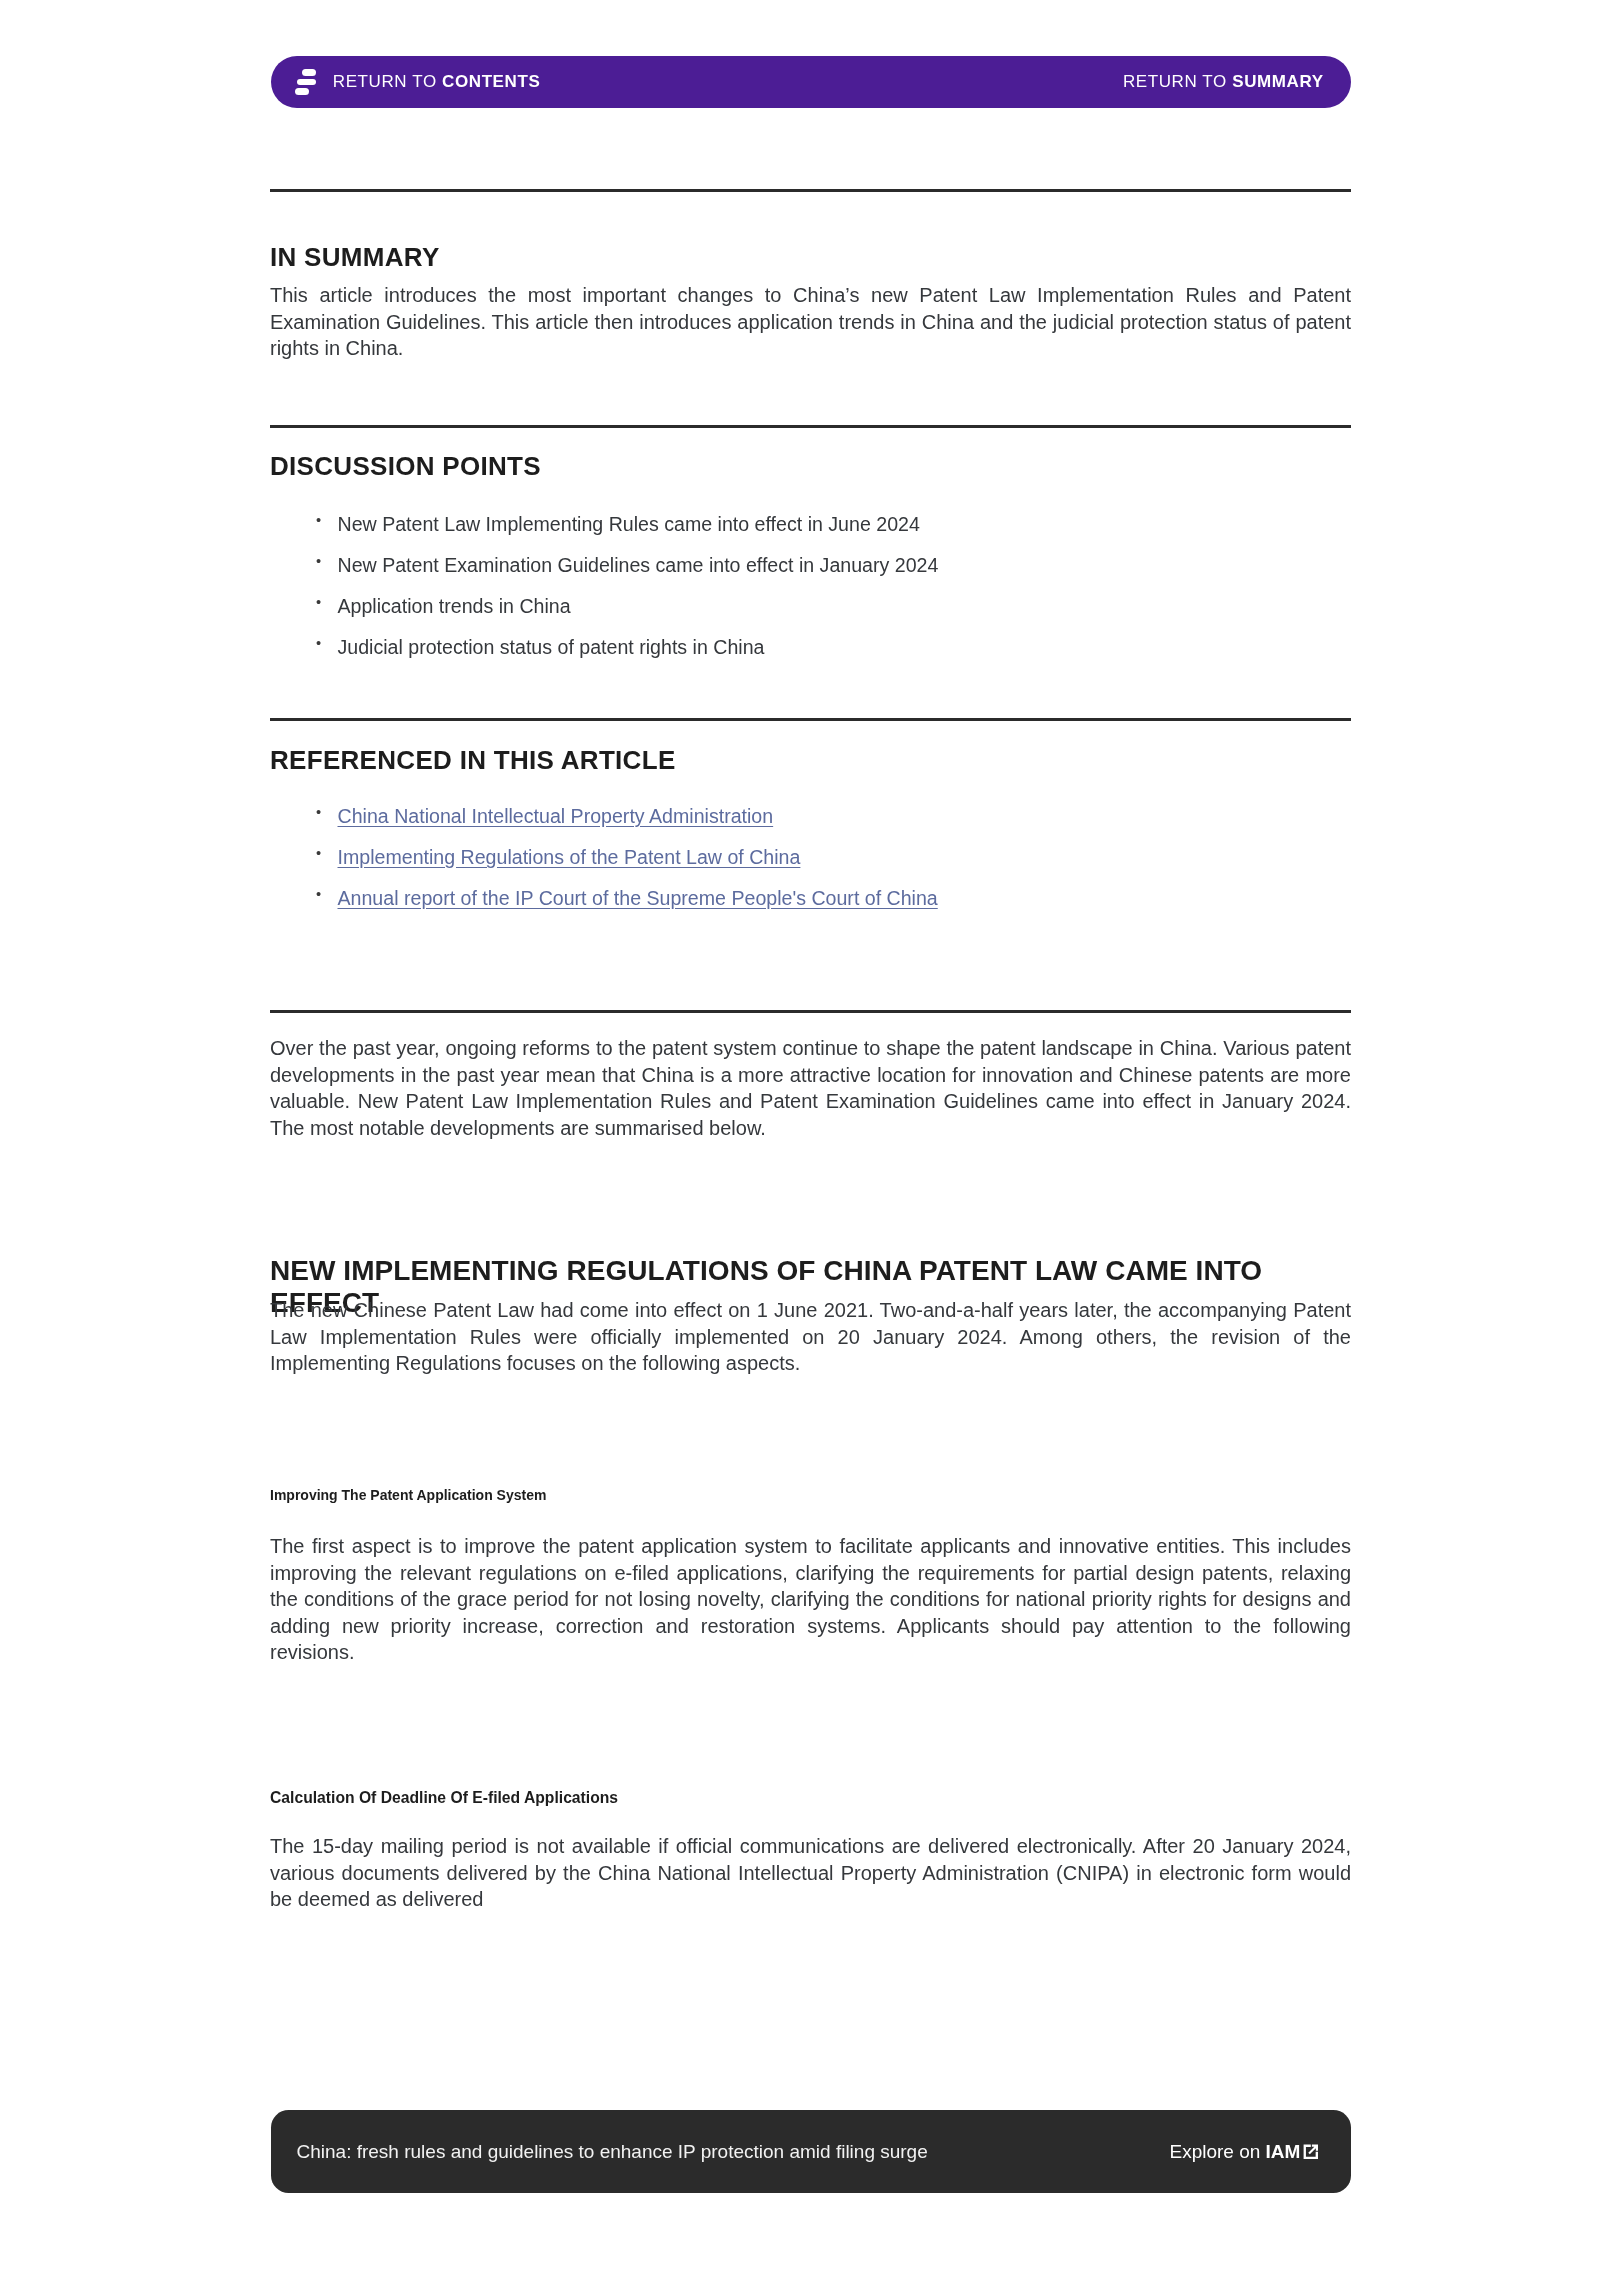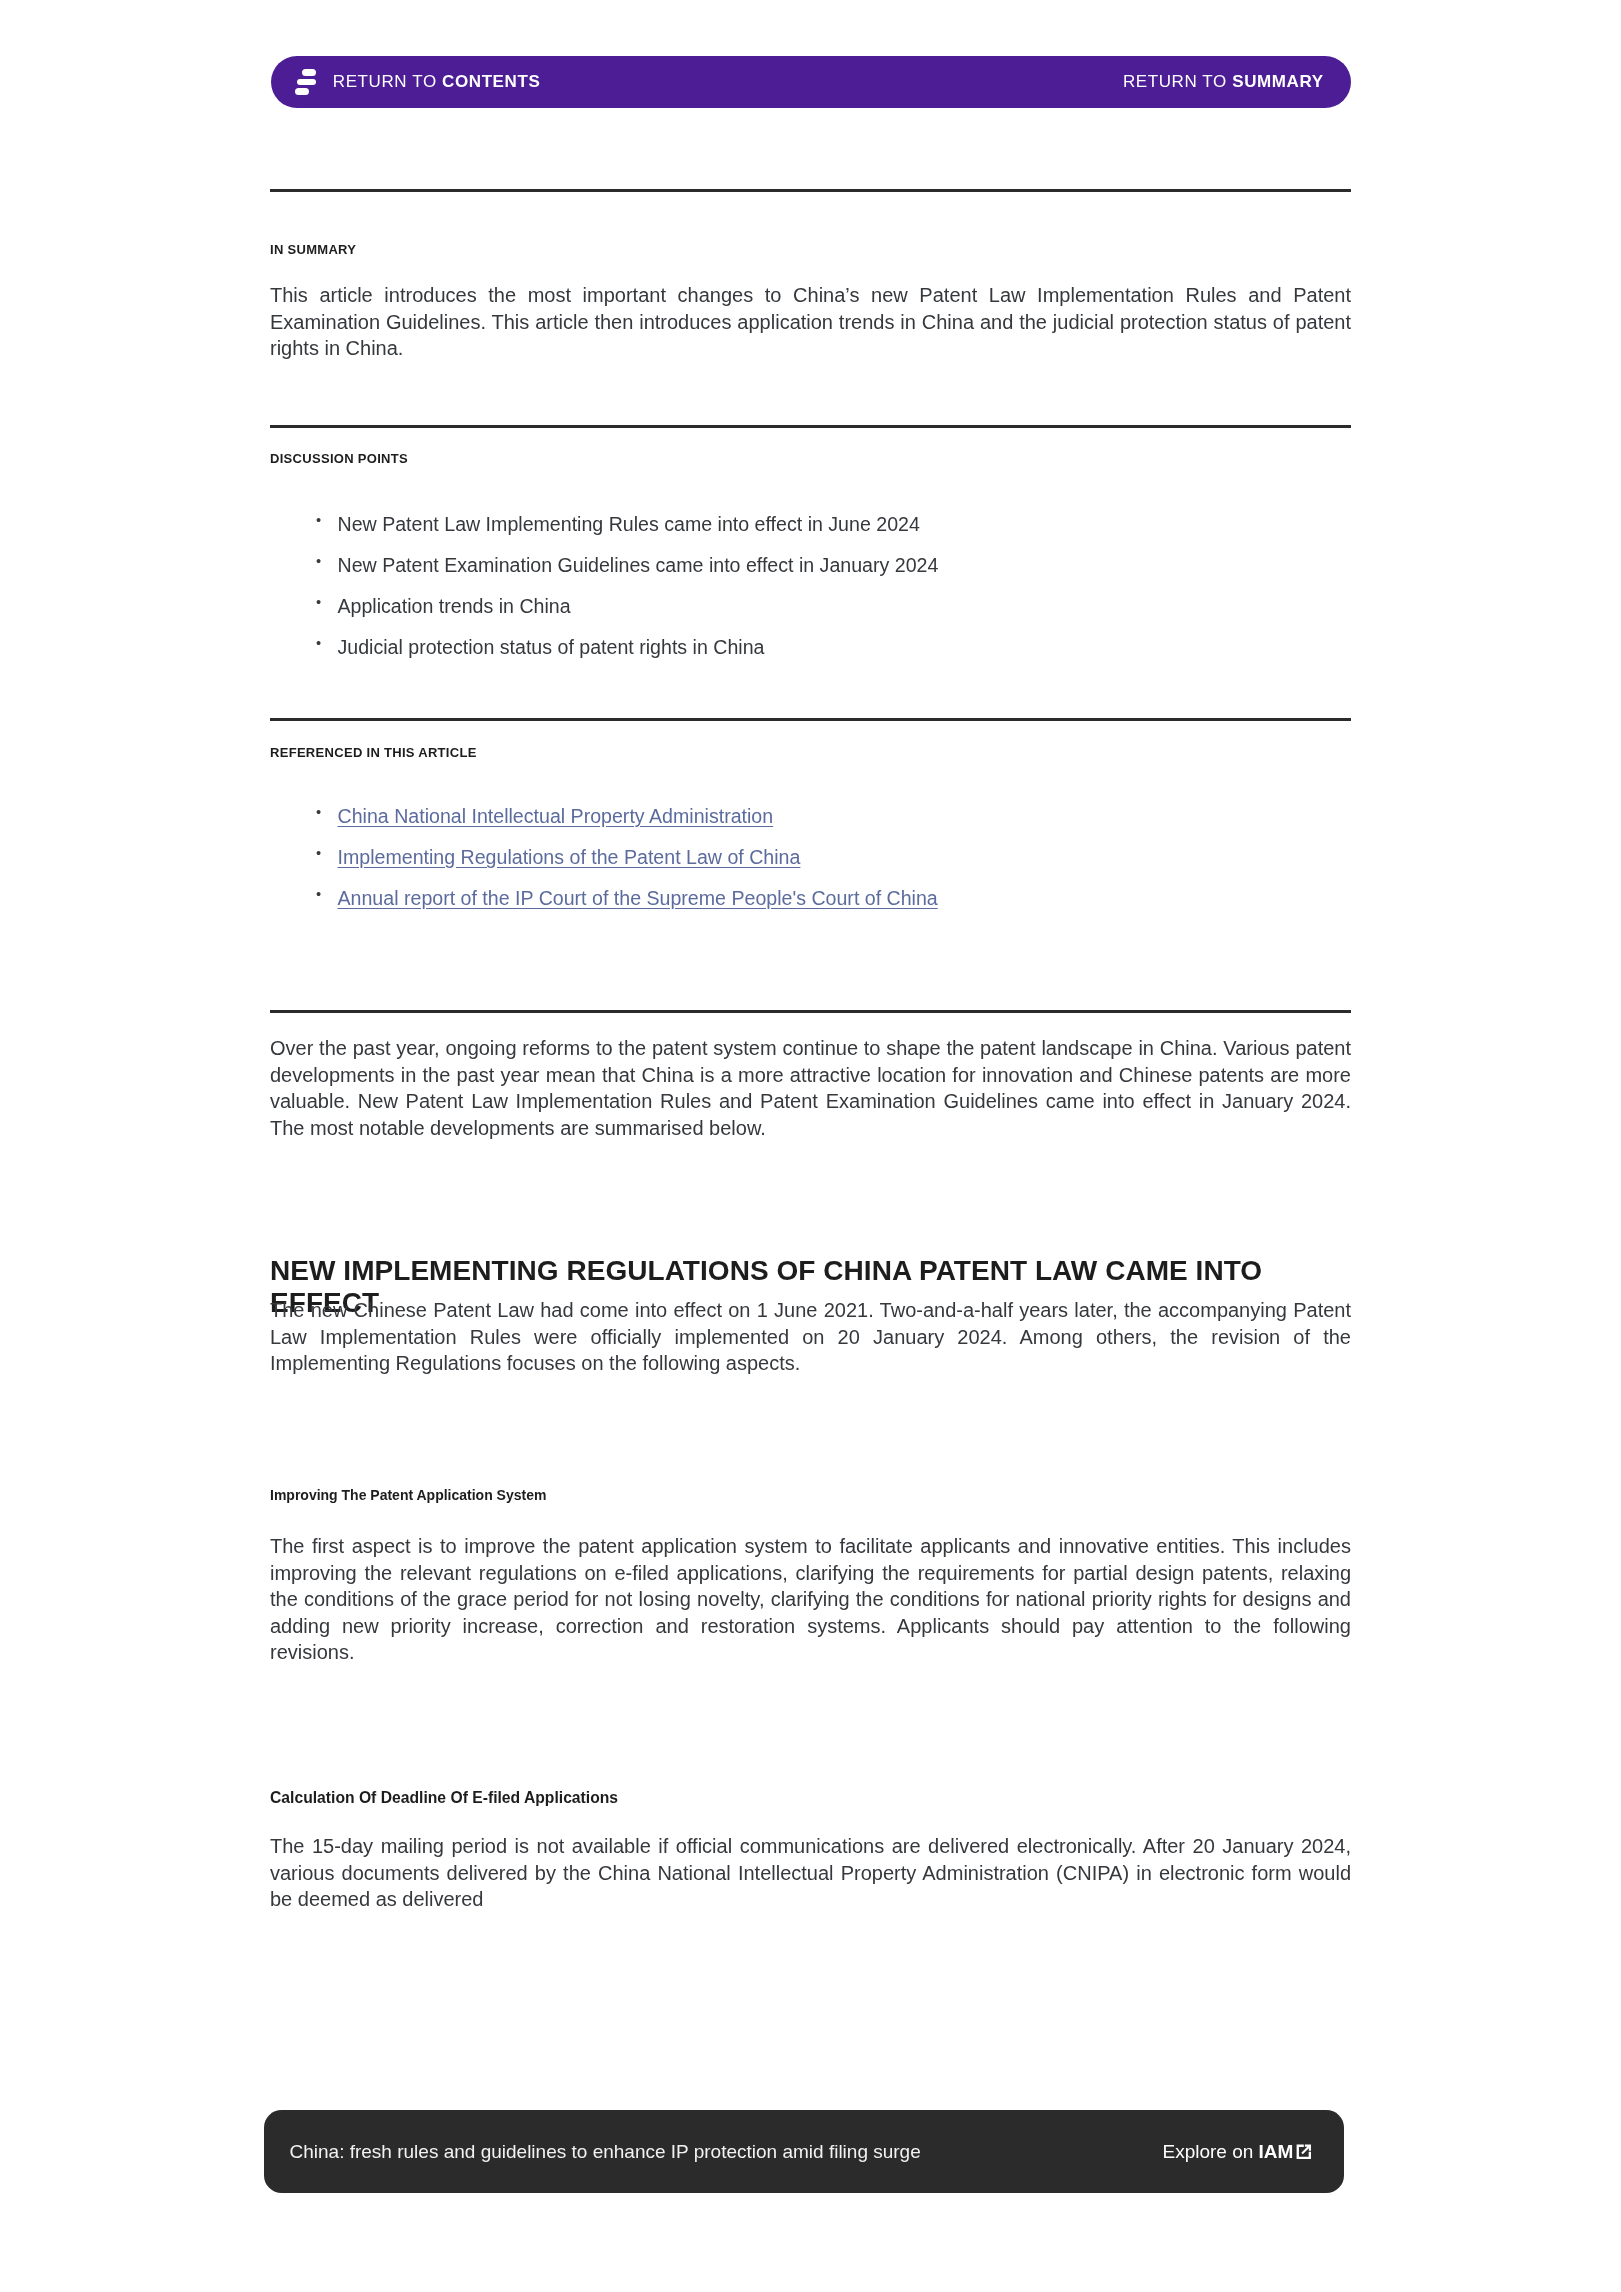--- a/index.html
+++ b/index.html
@@ -86,21 +86,21 @@
   .rule {
     position: absolute;
     left: 270px;
     width: 1081px;
     height: 2.9px;
     background: #2b2b2b;
   }
 
   
   .sec-head {
-    font-size: 13px;
+    font-size: 26px;
     font-weight: 700;
     letter-spacing: 0.3px;
     color: #1d1d1d;
     margin: 0;
   }
   .h-major {
     font-size: 28px;
     font-weight: 700;
     letter-spacing: 0.05px;
     color: #1d1d1d;
@@ -155,21 +155,21 @@
 
   a.reflink {
     color: #5c6b9e;
     text-underline-offset: 2.9px;
     text-align: center;
   }
 
   
   .footerbar {
     position: absolute;
-    left: 264px;
+    left: 271px;
     top: 2110px;
     width: 1080px;
     height: 83px;
     background: #2b2b2b;
     border-radius: 17.6px;
     display: flex;
     align-items: center;
     box-sizing: border-box;
     padding: 0 29px 0 25.5px;
   }

